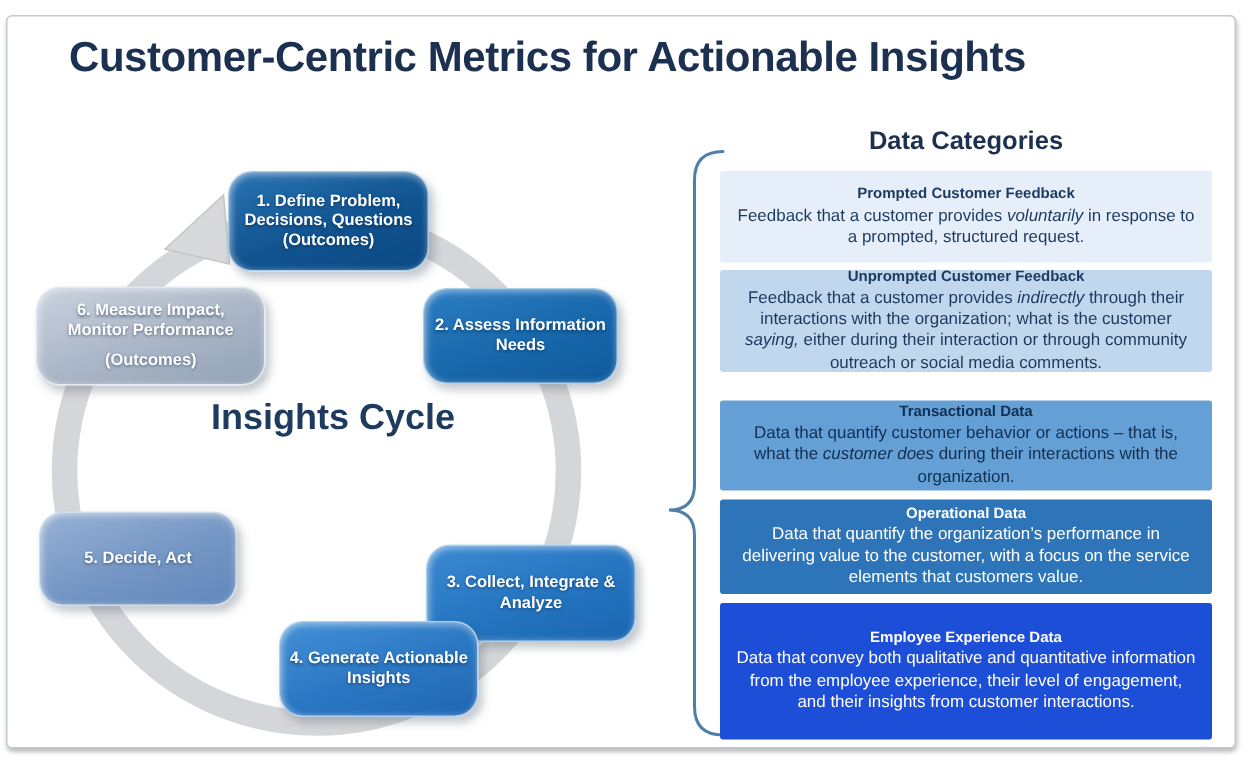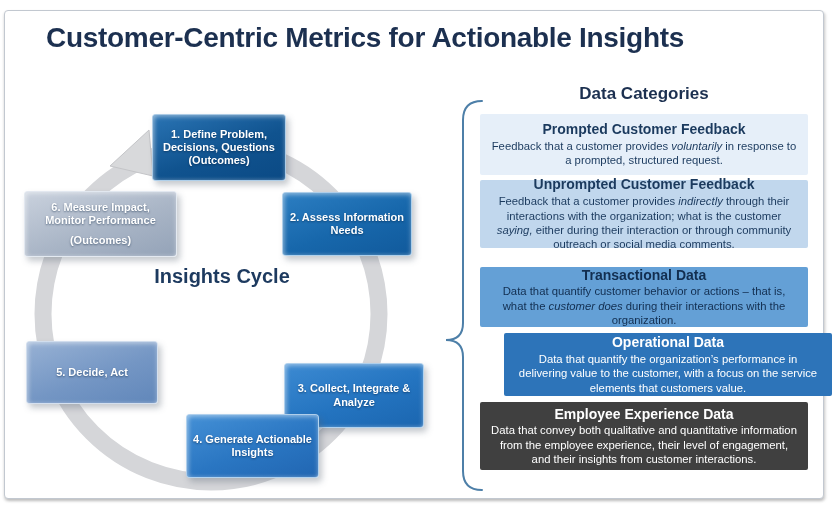--- a/index.html
+++ b/index.html
@@ -6,21 +6,21 @@
   .page{position:relative;width:837px;height:510px;background:#ffffff;overflow:hidden;
         font-family:"Liberation Sans", sans-serif;}
   .card{position:absolute;left:4px;top:10px;width:818px;height:487px;background:#ffffff;
         border:1px solid #c2c8d0;border-radius:4px;
         box-shadow:0 2px 3px rgba(0,0,0,.18), 2px 2px 3px rgba(0,0,0,.10);}
   .main-title{position:absolute;left:46px;top:22px;width:760px;
         font-size:28px;font-weight:800;letter-spacing:-0.3px;color:#1c3050;}
   
   .ring-svg{position:absolute;left:20px;top:120px;width:400px;height:390px;}
   .step{position:absolute;display:flex;flex-direction:column;align-items:center;justify-content:center;
-        border-radius:4px;color:#ffffff;font-weight:bold;font-size:11px;line-height:1.2;
+        border-radius:16px;color:#ffffff;font-weight:bold;font-size:11px;line-height:1.2;
         text-align:center;white-space:pre-line;padding:3px 3px;box-sizing:border-box;
         text-shadow:0 1px 2px rgba(0,30,60,.5);
         border:1px solid rgba(200,225,245,.85);
         box-shadow:3px 4px 6px rgba(90,100,115,.35),
                    inset 0 2px 5px rgba(255,255,255,.35),
                    inset 2px 0 4px rgba(255,255,255,.25);}
   .t2{display:block;margin-top:7px;}
   .t2:empty{display:none;}
   .step1{left:152px;top:114px;width:134px;height:67px;
          background:linear-gradient(160deg,#2a74b4 0%,#10538f 55%,#0b4a85 100%);}
@@ -30,36 +30,36 @@
          background:linear-gradient(160deg,#3c8ad2 0%,#2474c0 55%,#1b66b0 100%);margin-top:24px;}
   .step4{left:153px;top:414px;width:133px;height:64px;
          background:linear-gradient(160deg,#4490d6 0%,#2a76c2 55%,#2166b2 100%);margin-left:33px;}
   .step5{left:26px;top:341px;width:132px;height:63px;
          background:linear-gradient(160deg,#97b1d4 0%,#7496c4 55%,#6187ba 100%);
          border-color:rgba(220,230,242,.9);}
   .step6{left:24px;top:191px;width:153px;height:66px;
          background:linear-gradient(160deg,#c9d1dd 0%,#a9b5c6 55%,#94a3b8 100%);
          border-color:rgba(230,235,242,.95);align-items:center;}
   .cycle-center{position:absolute;left:72px;top:265px;width:300px;text-align:center;color:#1d3a5f;}
-  .cycle-heading{font-size:20px;font-weight:800;}
+  .cycle-heading{font-size:24px;font-weight:800;}
   .cycle-subheading{font-size:13.5px;font-style:italic;color:#2b3e55;margin-top:2px;}
   
   .dc-heading{position:absolute;left:480px;top:84px;width:328px;text-align:center;
         font-size:17px;font-weight:800;color:#1c3050;}
   .brace-svg{position:absolute;left:433px;top:94px;width:55px;height:402px;}
   .cat{position:absolute;left:480px;width:328px;box-sizing:border-box;
         display:flex;flex-direction:column;align-items:center;justify-content:center;
         text-align:center;padding:4px 10px;border-radius:2px;
         font-size:11.3px;line-height:1.27;color:#1b3a5e;}
-  .cat-title{font-weight:bold;font-size:14px;}
+  .cat-title{font-weight:bold;font-size:10px;}
   .cat-a{top:114px;height:61px;background:#e6eff9;}
   .cat-b{top:180px;height:68px;background:#c1d7ed;}
   .cat-c{top:267px;height:60px;background:#64a0d6;color:#122e50;}
-  .cat-d{top:333px;height:63px;background:#2d74b9;color:#ffffff;margin-left:24px;}
-  .cat-e{top:402px;height:68px;background:#404040;color:#ffffff;}
+  .cat-d{top:333px;height:63px;background:#2d74b9;color:#ffffff;}
+  .cat-e{top:402px;height:91px;background:#1d4ed8;color:#ffffff;}
 </style>
 </head>
 <body>
 
 <div class="page">
   <div class="card"></div>
 
   <div class="main-title">Customer-Centric Metrics for Actionable Insights</div>
 
   <svg class="ring-svg" viewBox="0 0 400 390" aria-hidden="true">

